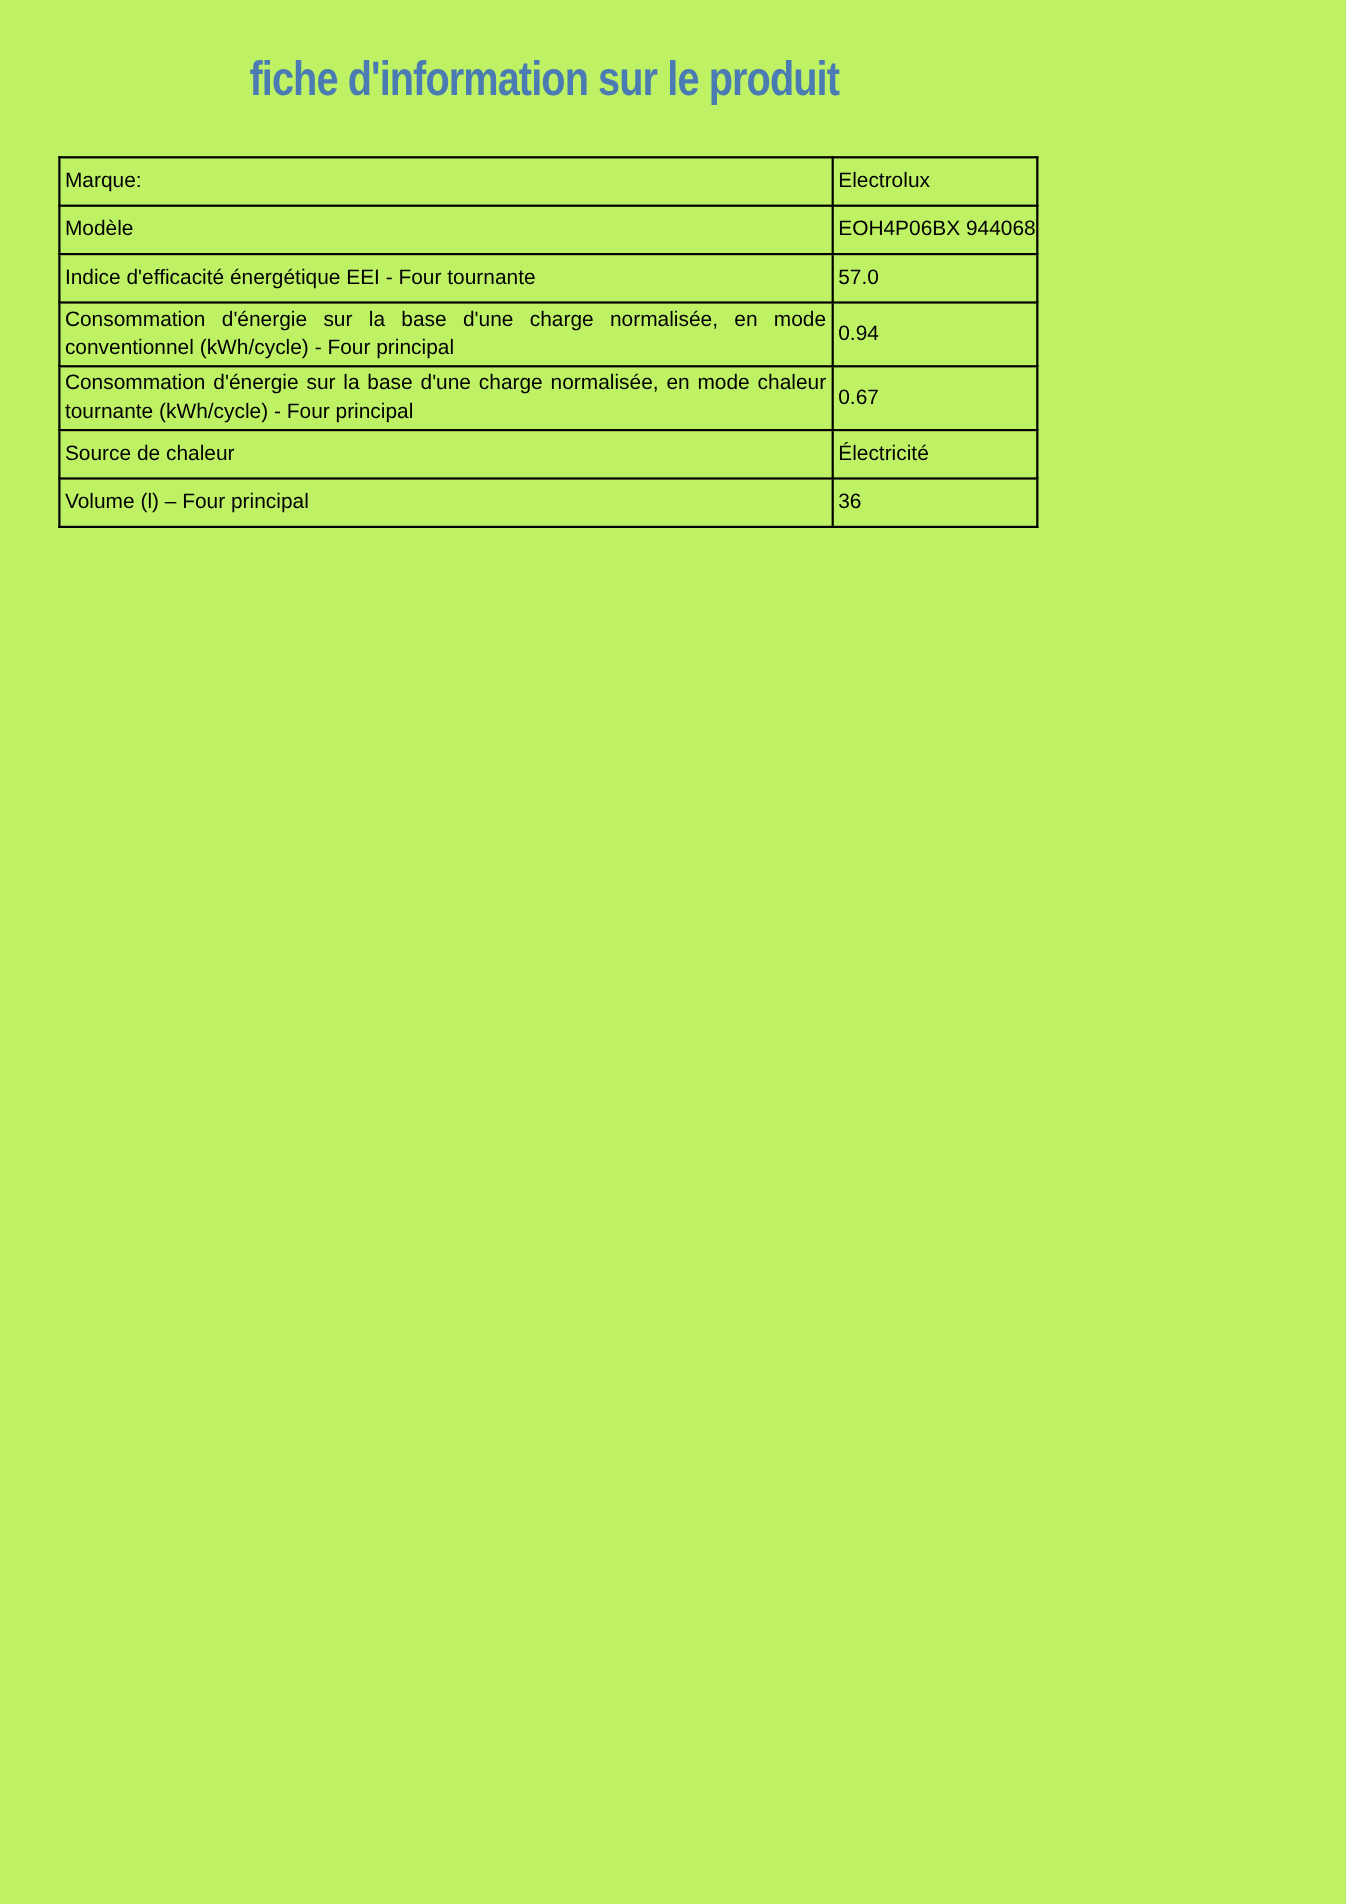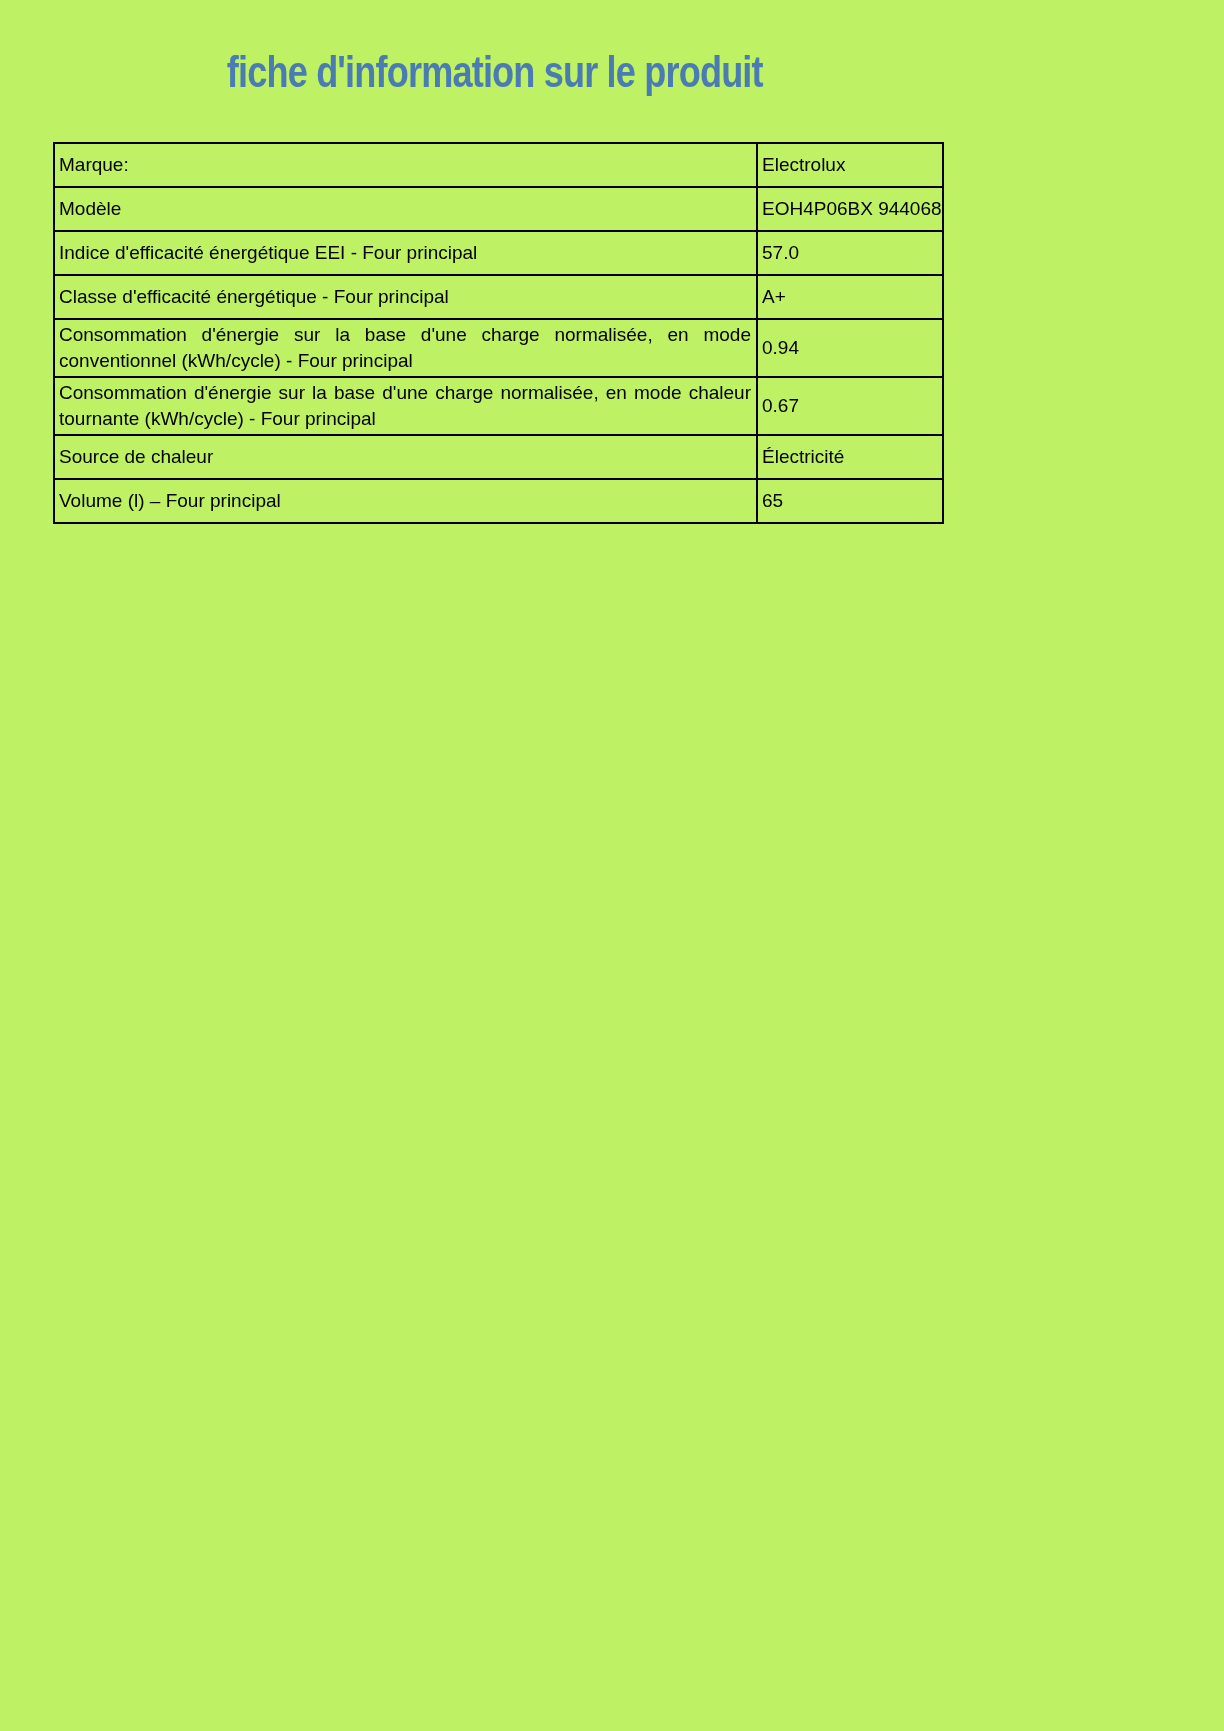--- a/index.html
+++ b/index.html
@@ -76,39 +76,35 @@
       <tbody id="spec-body">
           <tr>
             <td class="col-label">Marque:</td>
             <td class="col-value">Electrolux</td>
           </tr>
           <tr>
             <td class="col-label">Modèle</td>
             <td class="col-value">EOH4P06BX 944068329</td>
           </tr>
           <tr>
-            <td class="col-label">Indice d'efficacité énergétique EEI - Four principal</td>
+            <td class="col-label">Indice d'efficacité énergétique EEI - Four tournante</td>
             <td class="col-value">57.0</td>
-          </tr>
-          <tr>
-            <td class="col-label">Classe d'efficacité énergétique - Four principal</td>
-            <td class="col-value">A+</td>
           </tr>
           <tr>
             <td class="col-label">Consommation d'énergie sur la base d'une charge normalisée, en mode conventionnel (kWh/cycle) - Four principal</td>
             <td class="col-value">0.94</td>
           </tr>
           <tr>
             <td class="col-label">Consommation d'énergie sur la base d'une charge normalisée, en mode chaleur tournante (kWh/cycle) - Four principal</td>
             <td class="col-value">0.67</td>
           </tr>
           <tr>
             <td class="col-label">Source de chaleur</td>
             <td class="col-value">Électricité</td>
           </tr>
           <tr>
             <td class="col-label">Volume (l) – Four principal</td>
-            <td class="col-value">65</td>
+            <td class="col-value">36</td>
           </tr>
         </tbody>
     </table>
   </div>
 </div>
 
 </body></html>

